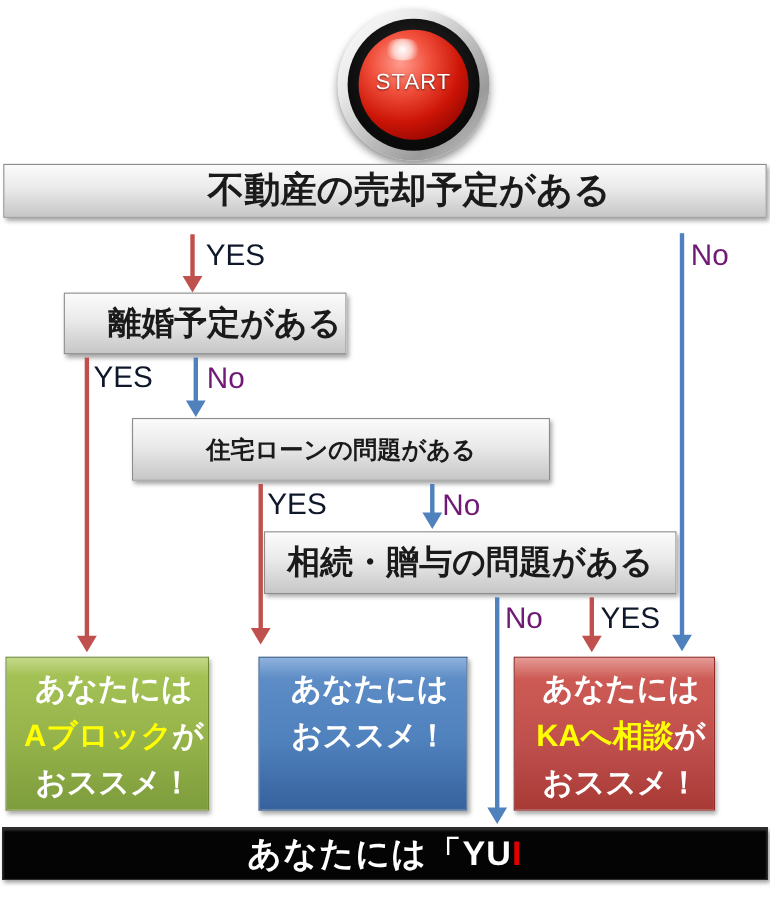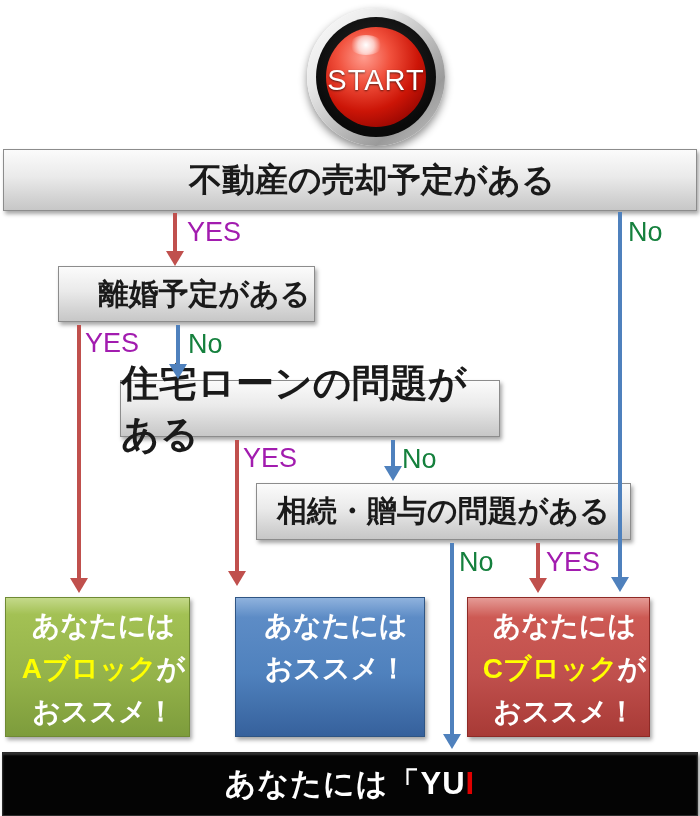--- a/index.html
+++ b/index.html
@@ -11,55 +11,55 @@
   .start-btn{position:absolute;left:307px;top:8px;width:138px;height:138px;border-radius:50%;
     background:linear-gradient(135deg,#ffffff 0%,#e8e8e8 30%,#9a9a9a 75%,#c9c9c9 100%);
     box-shadow:0 4px 8px rgba(0,0,0,0.45);}
   .start-btn .ring-black{position:absolute;left:9px;top:9px;width:120px;height:120px;border-radius:50%;
     background:radial-gradient(circle at 50% 40%,#2a2a2a 0%,#0a0a0a 70%);}
   .start-btn .face{position:absolute;left:19px;top:19px;width:100px;height:100px;border-radius:50%;
     background:radial-gradient(circle at 38% 30%,#ff9d8f 0%,#f1513d 28%,#cc1507 58%,#8f0400 85%,#6e0000 100%);}
   .start-btn .gloss{position:absolute;left:42px;top:27px;width:34px;height:20px;border-radius:50%;
     background:radial-gradient(circle,#ffffff 0%,rgba(255,255,255,0.65) 40%,rgba(255,255,255,0) 75%);}
   .start-btn .lbl{position:absolute;left:0;top:56px;width:138px;text-align:center;
-    color:#fff;font-size:29px;letter-spacing:1px;font-weight:400;
+    color:#fff;font-size:20px;letter-spacing:1px;font-weight:400;
     text-shadow:0 1px 2px rgba(0,0,0,0.6);}
   
   .qbox{position:absolute;box-sizing:border-box;border:1px solid #8c8c8c;
     background:linear-gradient(#fbfbfb 0%,#eaeaea 45%,#d3d3d3 80%,#c7c7c7 100%);
     box-shadow:2px 3px 4px rgba(0,0,0,0.35);
     display:flex;align-items:center;justify-content:center;
     color:#1a1a1a;font-weight:600;}
-  .qbox.q1{left:3px;top:149px;width:694px;height:62px;font-size:33px;padding-left:44px;}
+  .qbox.q1{left:3px;top:149px;width:694px;height:49px;font-size:33px;padding-left:44px;}
   .qbox.q2{left:58px;top:266px;width:257px;height:56px;font-size:30px;padding-left:36px;}
-  .qbox.q3{left:120px;top:380px;width:380px;height:57px;font-size:38px;}
-  .qbox.q4{left:256px;top:483px;width:375px;height:57px;font-size:30px;}
+  .qbox.q3{left:120px;top:380px;width:380px;height:57px;font-size:22px;}
+  .qbox.q4{left:240px;top:483px;width:375px;height:57px;font-size:30px;}
   
   .aline{position:absolute;width:4px;}
   .aline.red{background:#c0504d;}
   .aline.blue{background:#4f81bd;}
   .ahead{position:absolute;width:0;height:0;border-left:9px solid transparent;border-right:9px solid transparent;}
   .ahead.red{border-top:15px solid #c0504d;}
   .ahead.blue{border-top:15px solid #4f81bd;}
   .elabel{position:absolute;font-size:27px;font-weight:400;line-height:1;}
-  .elabel.red{color:#a21caf;}
-  .elabel.blue{color:#15803d;}
+  .elabel.red{color:#0f172a;}
+  .elabel.blue{color:#701a75;}
   
   .rblock{position:absolute;box-sizing:border-box;width:auto;height:140px;
     padding:6px 0 0 12px;color:#fff;font-size:28px;font-weight:600;line-height:43px;
     box-shadow:2px 3px 4px rgba(0,0,0,0.35);text-align:center;}
   .rblock .hl{color:#ffff00;}
   .rblock.a{left:5px;top:597px;width:185px;border:1px solid #6f8a34;
     background:linear-gradient(#c4d98a 0%,#a3c154 12%,#95b34a 55%,#7d9c3c 100%);}
   .rblock.b{left:235px;top:597px;width:190px;border:1px solid #2f5584;
     background:linear-gradient(#8fb2dd 0%,#5d8cc6 14%,#4f81bd 55%,#36619c 100%);}
   .rblock.c{left:467px;top:597px;width:183px;border:1px solid #8e2a26;
     background:linear-gradient(#e59b96 0%,#cd5a54 14%,#c0504d 55%,#a83a36 100%);}
   
-  .footer{position:absolute;left:2px;top:752px;width:696px;height:64px;box-sizing:border-box;
+  .footer{position:absolute;left:2px;top:752px;width:696px;height:48px;box-sizing:border-box;
     background:#040404;border:1px solid #2c2c2c;
     box-shadow:inset 0 2px 2px rgba(255,255,255,0.18),2px 3px 4px rgba(0,0,0,0.4);
     display:flex;align-items:center;justify-content:center;
     color:#fff;font-size:31px;font-weight:700;letter-spacing:1px;}
   .footer .accent{color:#e00000;}
 </style>
 </head>
 <body>
 
 <div class="canvas">
@@ -114,21 +114,21 @@
     <div>おススメ！</div>
   </div>
 
   <div class="rblock b">
     <div>あなたには</div>
     <div>おススメ！</div>
   </div>
 
   <div class="rblock c">
     <div>あなたには</div>
-    <div><span class="hl">Cブロック</span><span>が</span></div>
+    <div><span class="hl">KAへ相談</span><span>が</span></div>
     <div>おススメ！</div>
   </div>
 
   <div class="footer">
     <span>あなたには「YU</span>
       <span class="accent">I</span>
   </div>
 
 </div>
 

